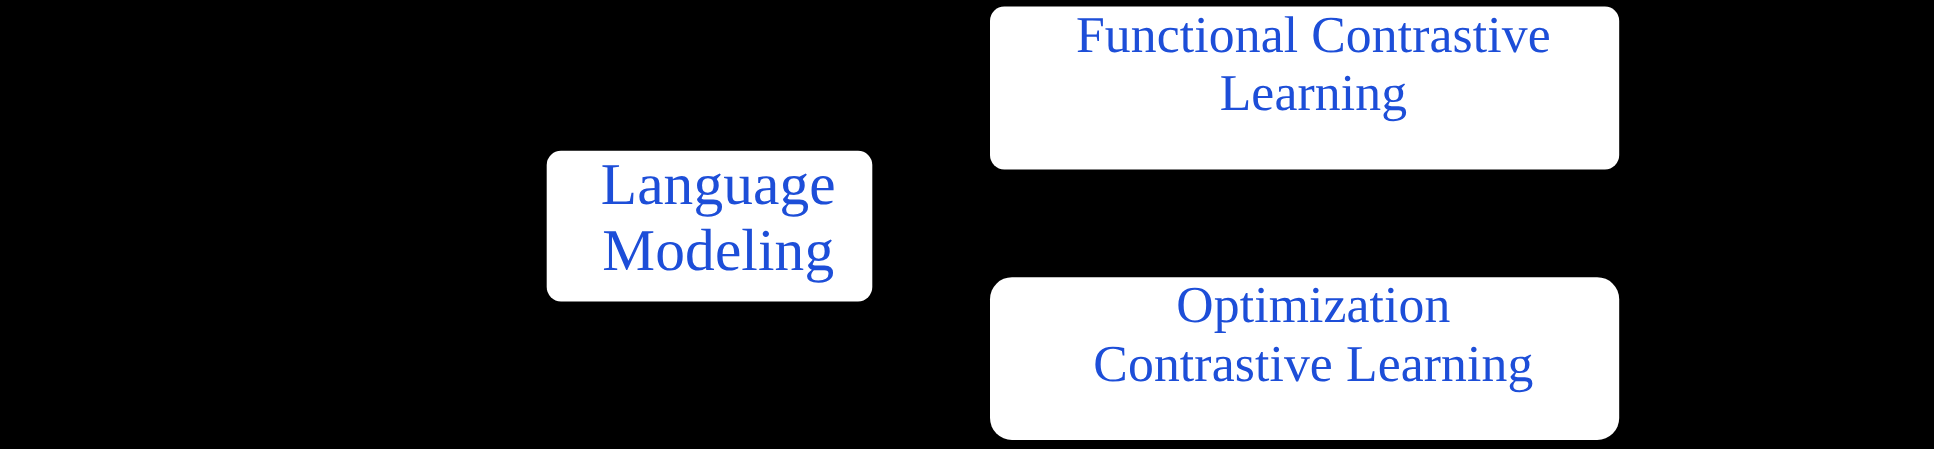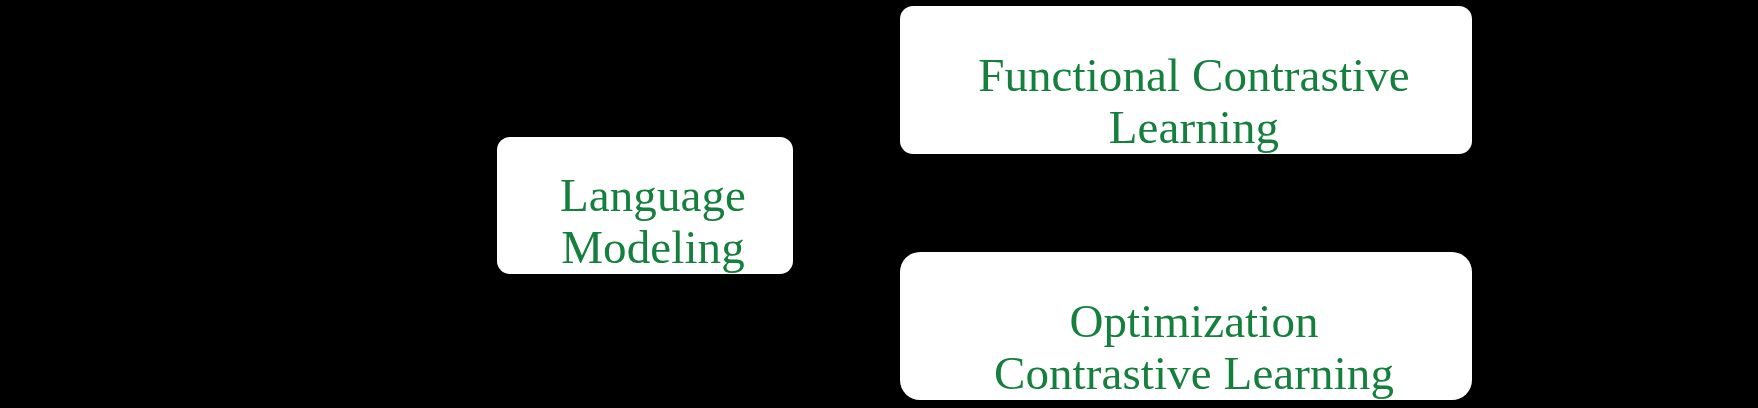--- a/index.html
+++ b/index.html
@@ -14,24 +14,24 @@
   #canvas {
     position: relative;
     width: 1758px;
     height: 408px;
     background: #000000;
     overflow: hidden;
   }
   .node {
     position: absolute;
     background: #ffffff;
-    color: #15803d;
+    color: #1d4ed8;
     border-radius: 13px;
     display: flex;
-    align-items: flex-end;
+    align-items: flex-start;
     justify-content: center;
     text-align: center;
     box-sizing: border-box;
     line-height: 1.12;
     letter-spacing: 0.1px;
     padding-left: 16px;
     -webkit-font-smoothing: antialiased;
   }
   .node .label {
     display: block;
@@ -40,21 +40,21 @@
     box-sizing: border-box;
     white-space: pre-line;
   }
 
   
   #node-language-modeling {
     left: 497px;
     top: 137px;
     width: 296px;
     height: 137px;
-    font-size: 47px;
+    font-size: 54px;
   }
 
   
   #node-functional-contrastive-learning {
     left: 900px;
     top: 6px;
     width: 572px;
     height: 148px;
     font-size: 47px;
   }

